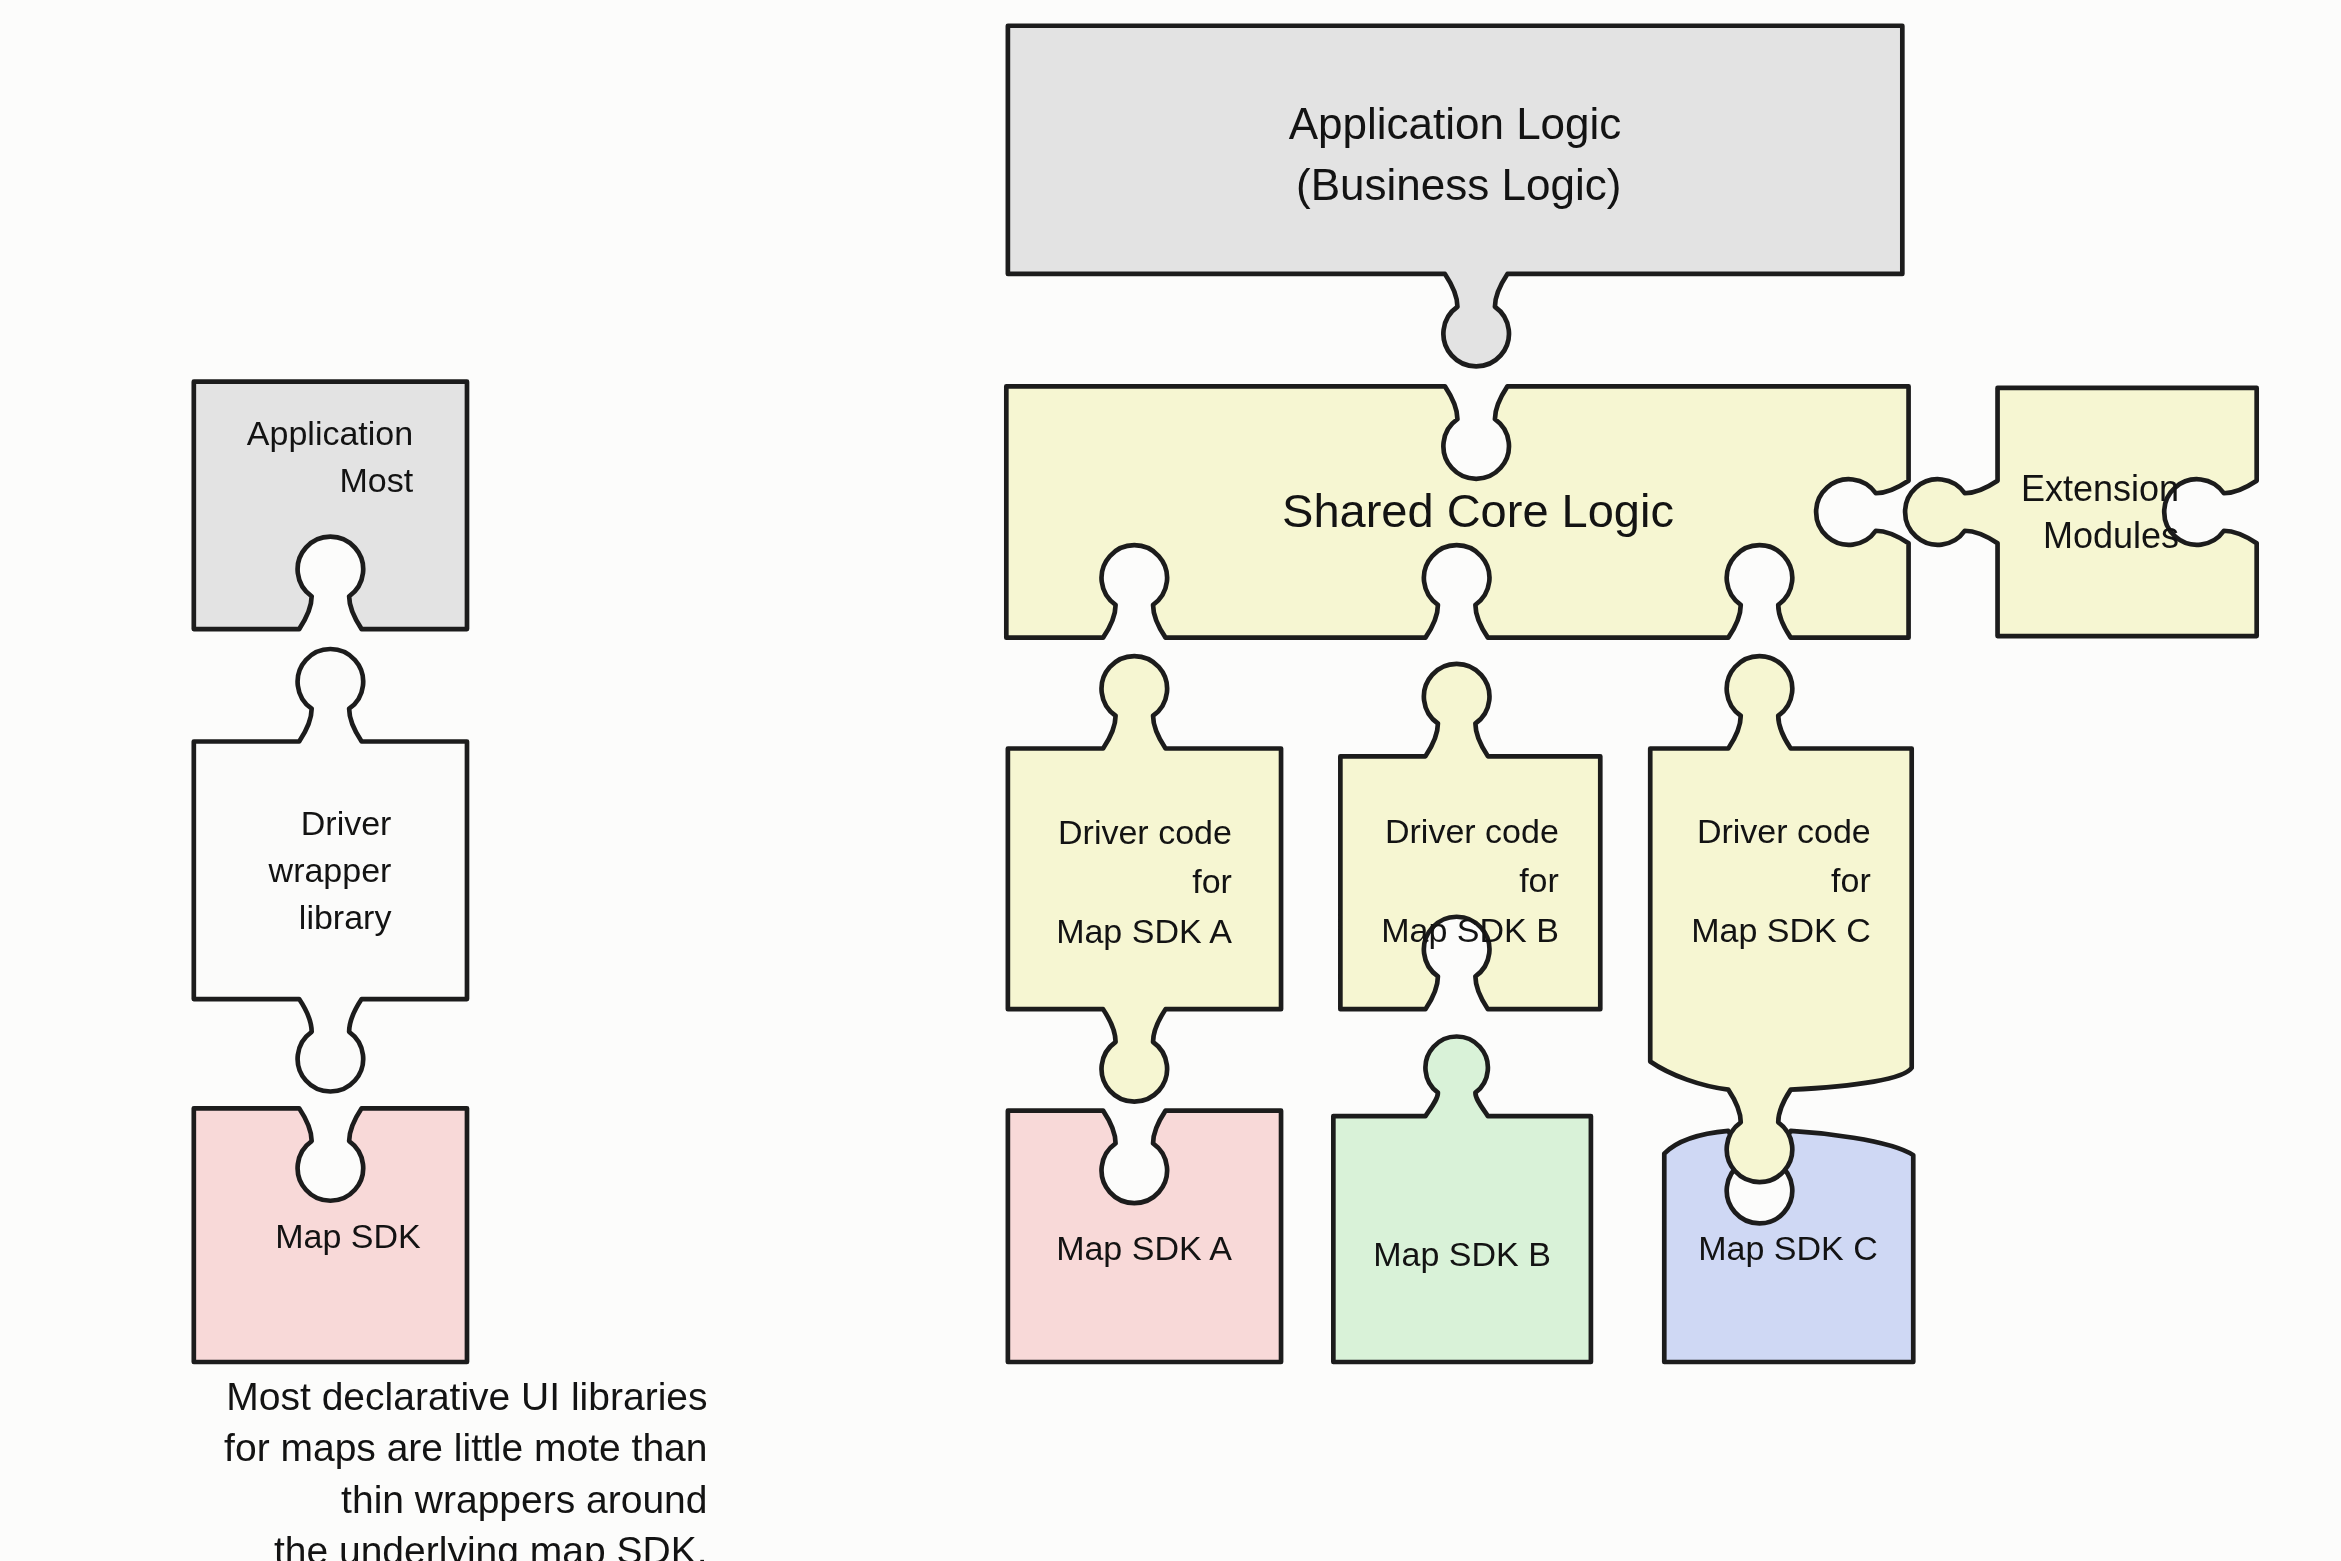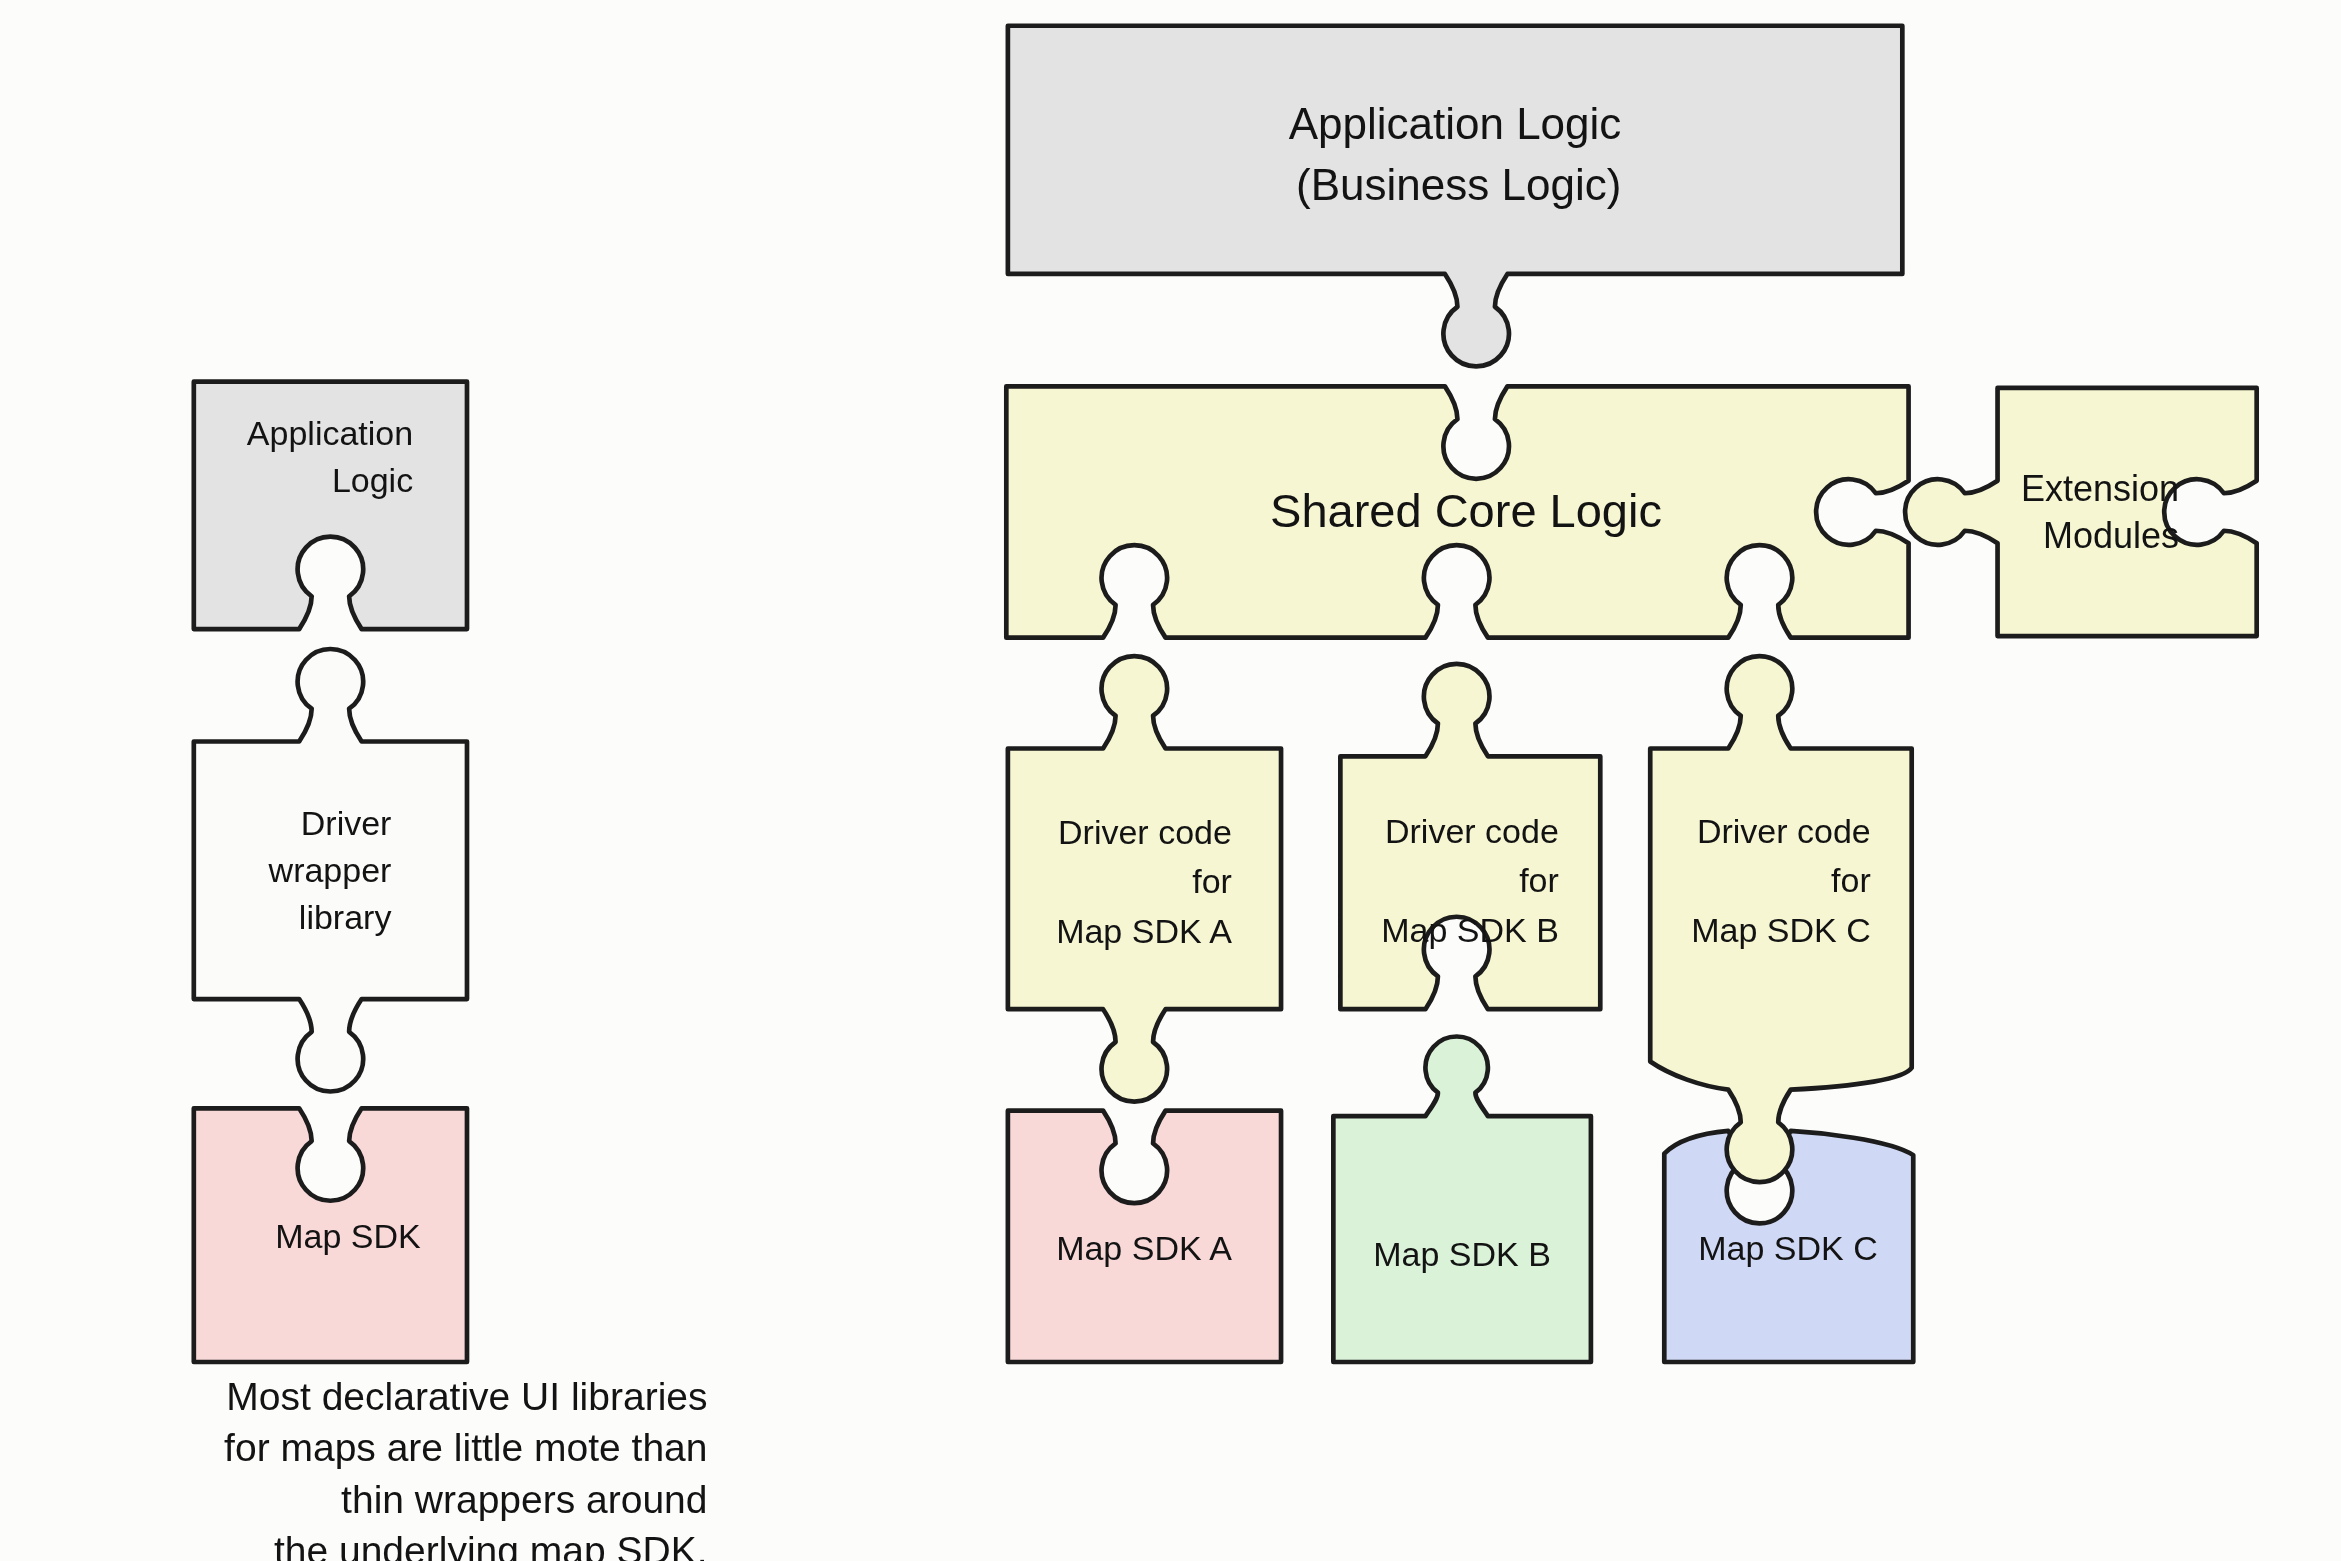--- a/index.html
+++ b/index.html
@@ -20,21 +20,21 @@
   .fill-pink{fill:var(--pink);}
   .fill-green{fill:var(--green);}
   .fill-blue{fill:var(--blue);}
   .lbl{
     position:absolute;transform:translate(-50%,-50%);
     text-align:right;white-space:pre-line;line-height:1.38;
   }
   .lbl-sm{font-size:34px;}
   .lbl-md{font-size:34px;line-height:1.45;}
   .lbl-lg{font-size:44px;}
-  .lbl-xl{font-size:47px;}
+  .lbl-xl{font-size:47px;margin-left:12px;}
   .lbl-ext{font-size:36px;line-height:1.3;}
   .caption{font-size:39px;line-height:1.32;}
   .caption-r{font-size:41px;line-height:1.3;}
 </style>
 </head>
 <body>
 
 <div class="stage">
 
   <svg width="2342" height="1561" viewBox="0 0 3000 2000">
@@ -51,21 +51,21 @@
     <path class="piece fill-yellow" d="M1717,969 L1826,969 C1834,957 1842,943 1842,927 A 42 42 0 1 1 1890,927 C1890,943 1898,957 1906,969 L2050,969 L2050,1293 L1906,1293 C1898,1281 1890,1267 1890,1251 A 42 42 0 1 0 1842,1251 C1842,1267 1834,1281 1826,1293 L1717,1293 Z"></path>
 
     <path class="piece fill-pink" d="M1291,1423 L1413,1423 C1421,1435 1429,1449 1429,1465 A 42 42 0 1 0 1477,1465 C1477,1449 1485,1435 1493,1423 L1641,1423 L1641,1745 L1291,1745 Z"></path>
     <path class="piece fill-green" d="M1708,1430 L1826,1430 C1834,1418 1842,1408 1842,1400 A 40 40 0 1 1 1890,1400 C1890,1408 1898,1418 1906,1430 L2038,1430 L2038,1745 L1708,1745 Z"></path>
     <path class="piece fill-blue" d="M2132,1478 C2150,1460 2180,1452 2214,1449 C2222,1461 2230,1475 2230,1491 A 42 42 0 1 0 2278,1491 C2278,1475 2286,1461 2294,1449 C2330,1451 2420,1460 2451,1480 L2451,1745 L2132,1745 Z"></path>
 
     <path class="piece fill-yellow" d="M2114,959 L2214,959 C2222,947 2230,933 2230,917 A 42 42 0 1 1 2278,917 C2278,933 2286,947 2294,959 L2449,959 L2449,1368 C2440,1382 2380,1392 2294,1396 C2286,1408 2278,1422 2278,1438 A 42 42 0 1 1 2230,1438 C2230,1422 2222,1408 2214,1396 C2180,1392 2140,1378 2114,1360 L2114,959 Z"></path>
   </svg>
 
   <div class="lbl lbl-sm" style="left:330px;top:457px;">Application
-Logic</div>
+Most</div>
   <div class="lbl lbl-sm" style="left:330px;top:870px;">Driver
 wrapper
 library</div>
   <div class="lbl lbl-sm" style="left:348px;top:1236px;">Map SDK</div>
   <div class="lbl caption" style="left:356px;top:1474px;width:703px;">Most declarative UI libraries
 for maps are little mote than
 thin wrappers around
 the underlying map SDK.</div>
 
   <div class="lbl lbl-lg" style="left:1455px;top:155px;">Application Logic

